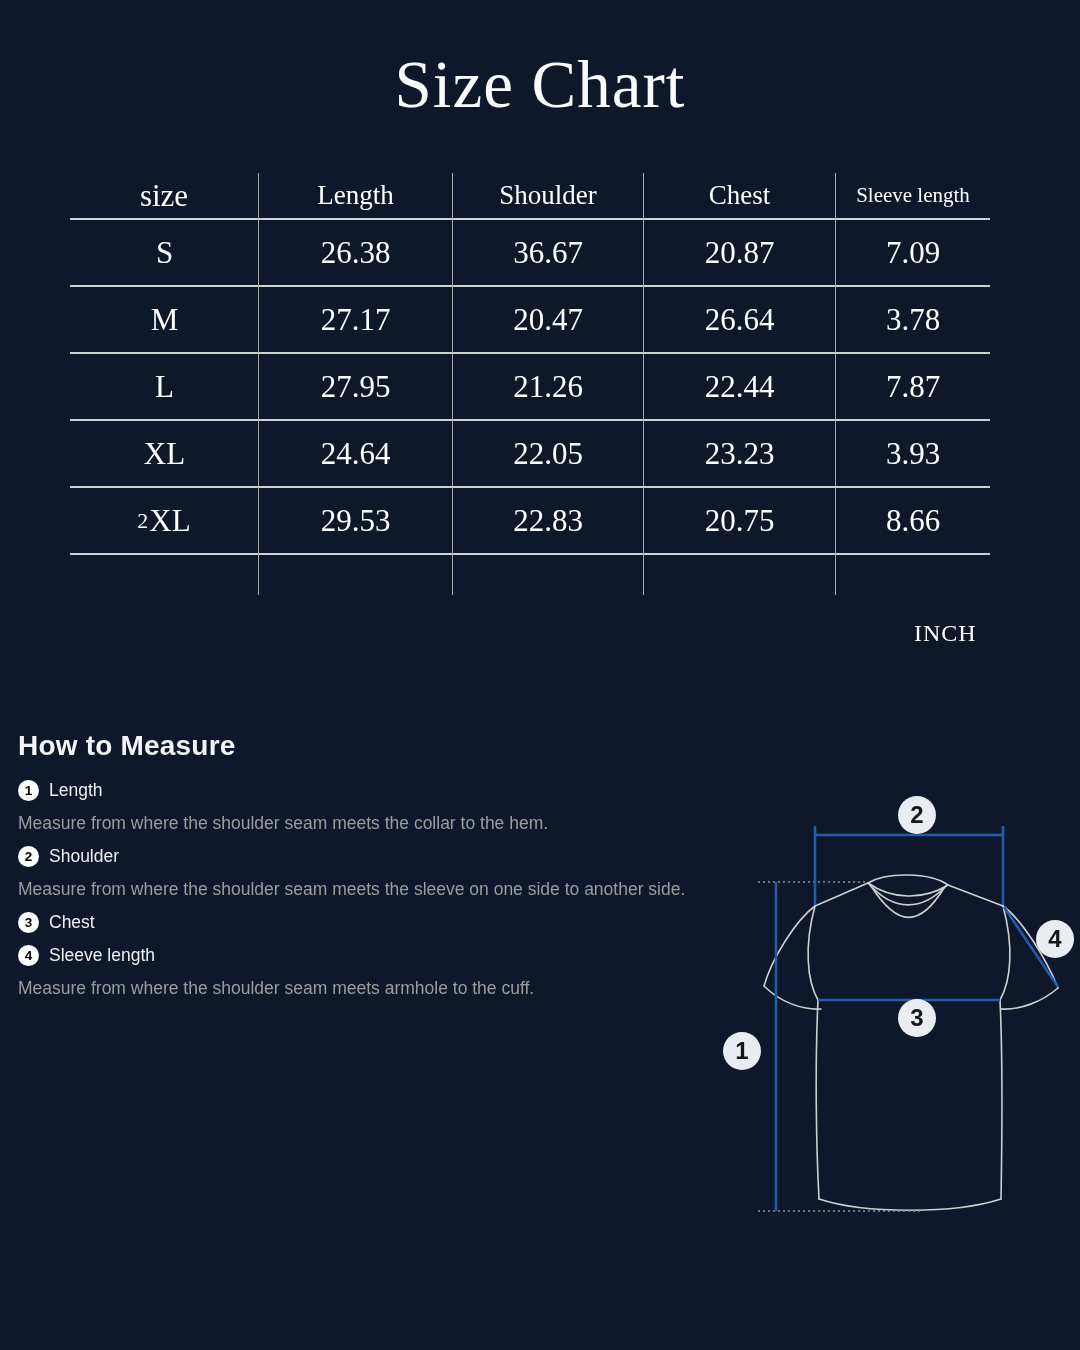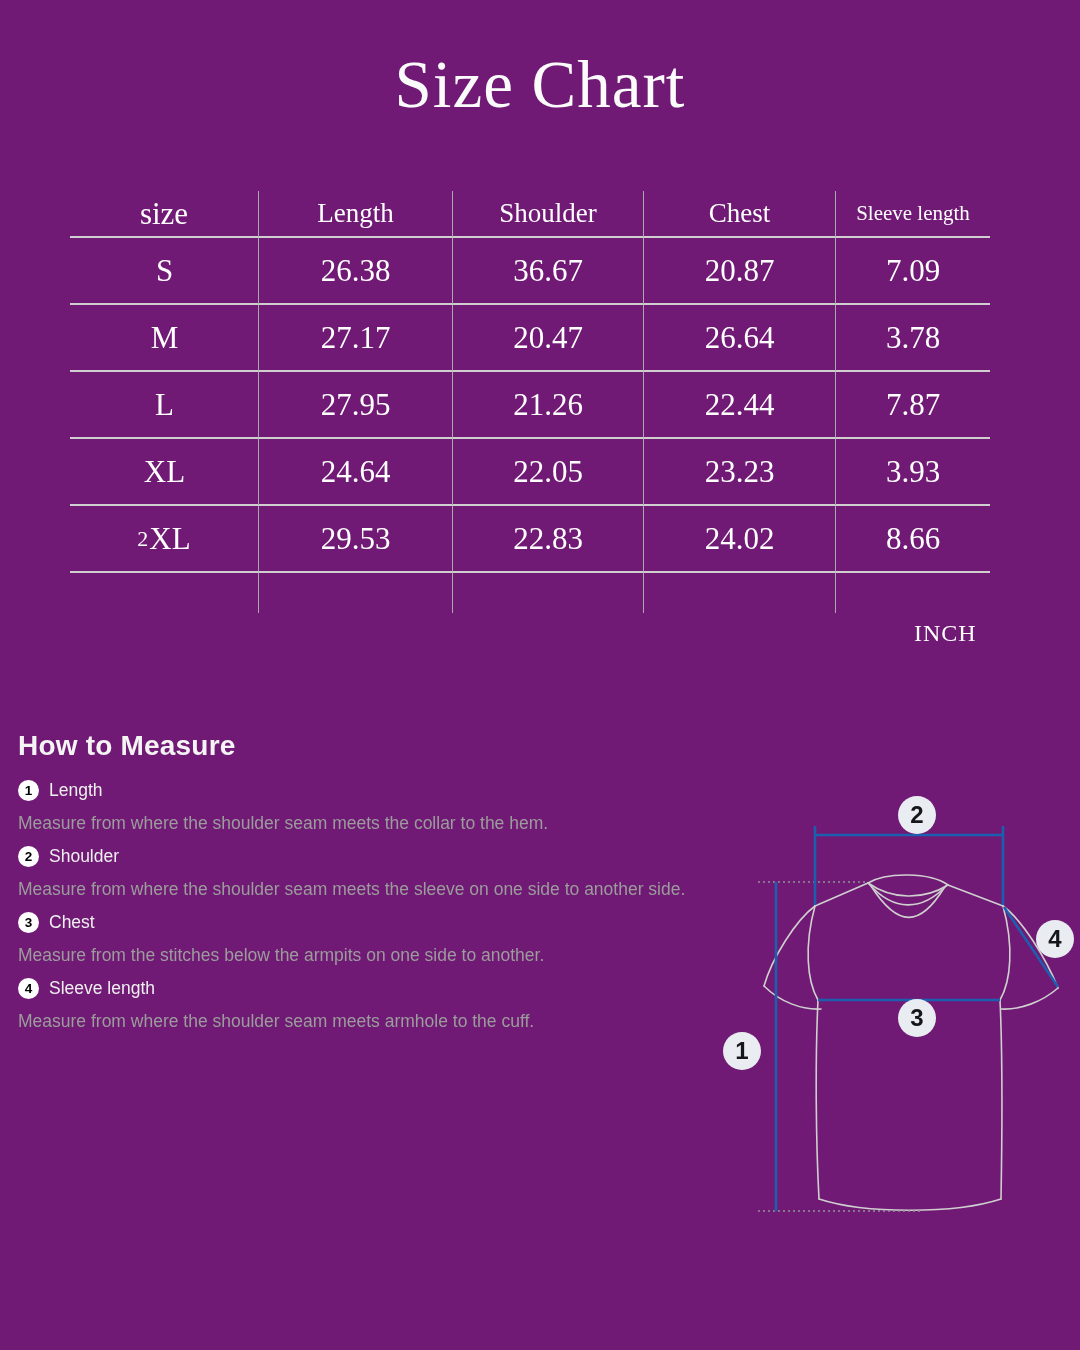--- a/index.html
+++ b/index.html
@@ -1,24 +1,24 @@
 <!DOCTYPE html>
 <html><head>
 <meta charset="utf-8">
 <style>
   html,body{margin:0;padding:0;background:#000;}
-  .canvas{position:relative;width:1080px;height:1350px;background:#701a75;overflow:hidden;
+  .canvas{position:relative;width:1080px;height:1350px;background:#0f172a;overflow:hidden;
           font-family:"Liberation Serif",serif;color:#fff;}
 
   
   .page-title{position:absolute;top:46px;left:0;width:100%;text-align:center;
               font-size:67px;font-weight:500;letter-spacing:1px;color:#fbfbfb;}
 
   
-  .size-table{position:absolute;left:70px;top:191px;width:920px;
+  .size-table{position:absolute;left:70px;top:173px;width:920px;
               display:grid;grid-template-columns:189px 194px 191px 192px 154px;}
   .cell{display:flex;align-items:center;justify-content:center;
         border-bottom:2px solid #cfcfcf;}
   .cell.vsep{border-right:1px solid #a8a8a8;}
   .row-head .cell{height:45px;font-size:27px;}
   .row-head .cell.first{font-size:31px;}
   .row-head .cell.last{font-size:21px;}
   .row-data .cell{height:65px;font-size:31px;}
   .row-ext .cell{height:40px;border-bottom:none;}
   .size-small{font-size:22px;margin-right:1px;}
@@ -98,21 +98,21 @@
       <div class="cell">3.93</div>
     </div>
 
     <div class="row-data" style="display:contents">
       <div class="cell vsep">
         <span class="size-small">2</span>
           <span>XL</span>
       </div>
       <div class="cell vsep">29.53</div>
       <div class="cell vsep">22.83</div>
-      <div class="cell vsep">24.02</div>
+      <div class="cell vsep">20.75</div>
       <div class="cell">8.66</div>
     </div>
 
     <div class="row-ext" style="display:contents">
       <div class="cell vsep"></div>
       <div class="cell vsep"></div>
       <div class="cell vsep"></div>
       <div class="cell vsep"></div>
       <div class="cell"></div>
     </div>
@@ -137,21 +137,20 @@
         <span>Shoulder</span>
       </div>
       <div class="mi-desc">Measure from where the shoulder seam meets the sleeve on one side to another side.</div>
     </div>
 
     <div>
       <div class="mi-label">
         <span class="badge">3</span>
         <span>Chest</span>
       </div>
-      <div class="mi-desc">Measure from the stitches below the armpits on one side to another.</div>
     </div>
 
     <div>
       <div class="mi-label">
         <span class="badge">4</span>
         <span>Sleeve length</span>
       </div>
       <div class="mi-desc">Measure from where the shoulder seam meets armhole to the cuff.</div>
     </div>
   </div>

